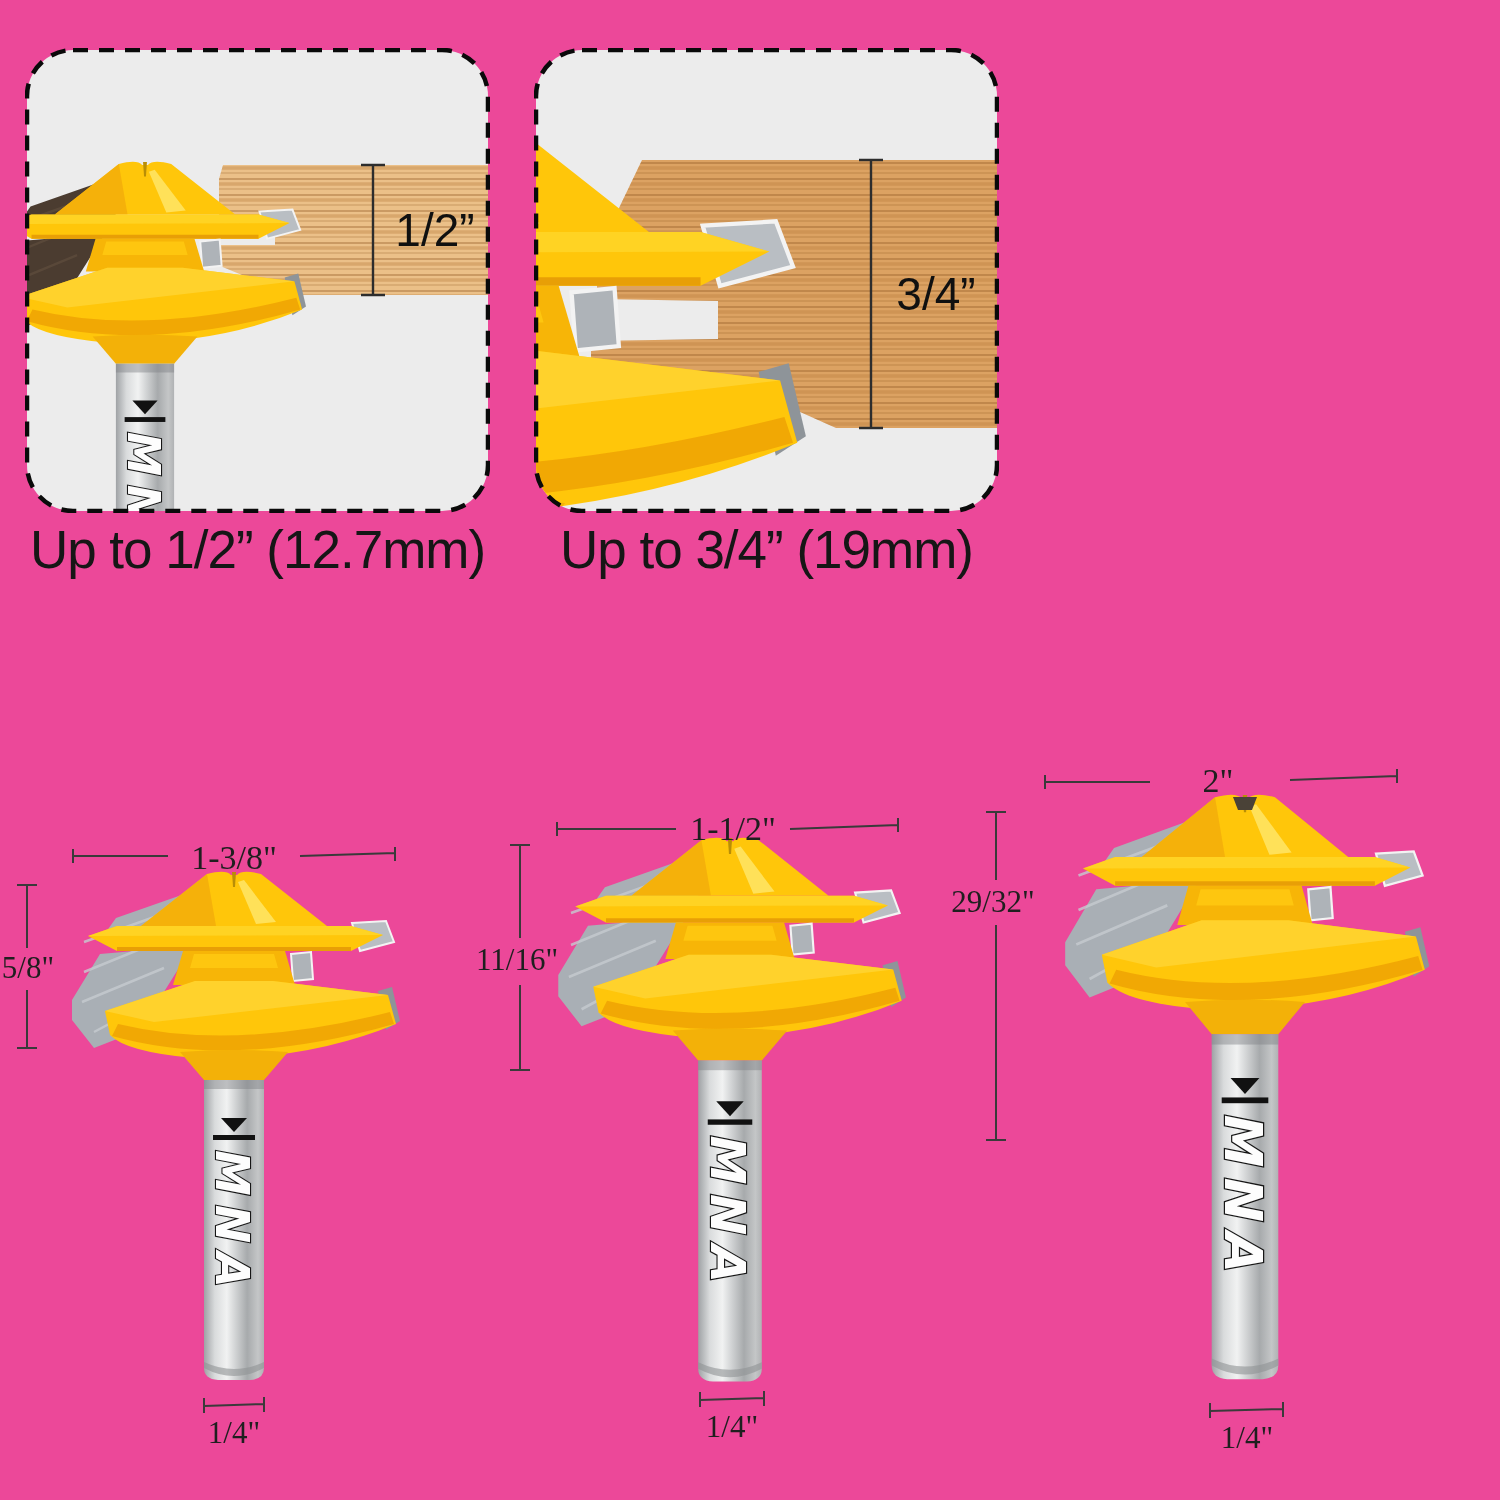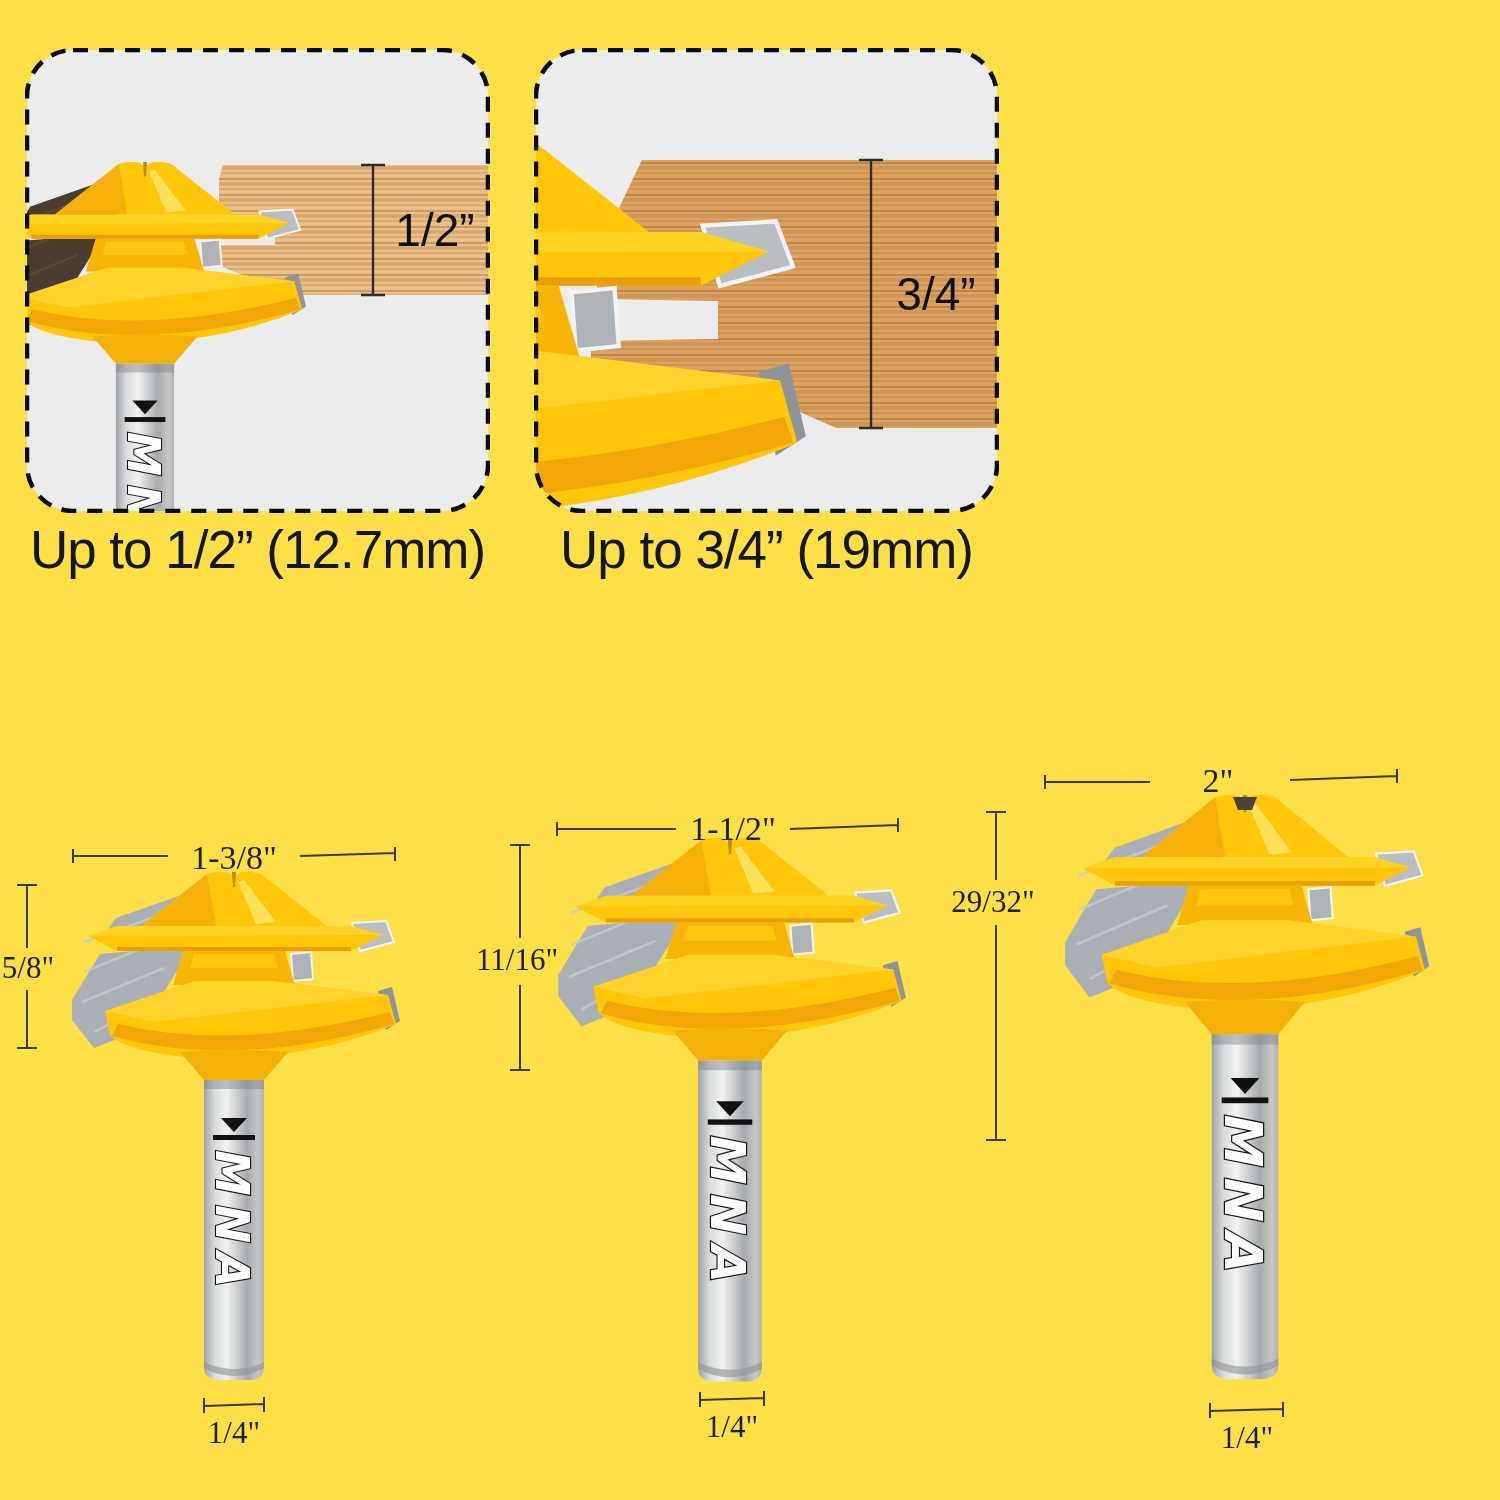--- a/index.html
+++ b/index.html
@@ -1,16 +1,16 @@
 <!DOCTYPE html>
 <html><head>
 <meta charset="utf-8">
 <style>
   html,body{margin:0;padding:0;background:#fff;}
-  .canvas{position:relative;width:1500px;height:1500px;background:#fde047;overflow:hidden;
+  .canvas{position:relative;width:1500px;height:1500px;background:#ec4899;overflow:hidden;
           font-family:"Liberation Sans",sans-serif;}
   .panels{position:absolute;top:48px;left:25px;display:flex;gap:44px;}
   figure.panel{margin:0;width:465px;}
   figure.panel svg{display:block;}
   figcaption{margin-top:6px;text-align:center;font-size:53px;letter-spacing:-1px;
              color:#161616;font-family:"Liberation Sans",sans-serif;}
   .bits-layer{position:absolute;top:0;left:0;}
   .dim{stroke:#2d2d2d;stroke-width:2.4;fill:none;}
   .dim-thin{stroke:#3a3a3a;stroke-width:2;fill:none;}
   text.dimlabel{font-family:"Liberation Serif",serif;fill:#1f1f1f;}

